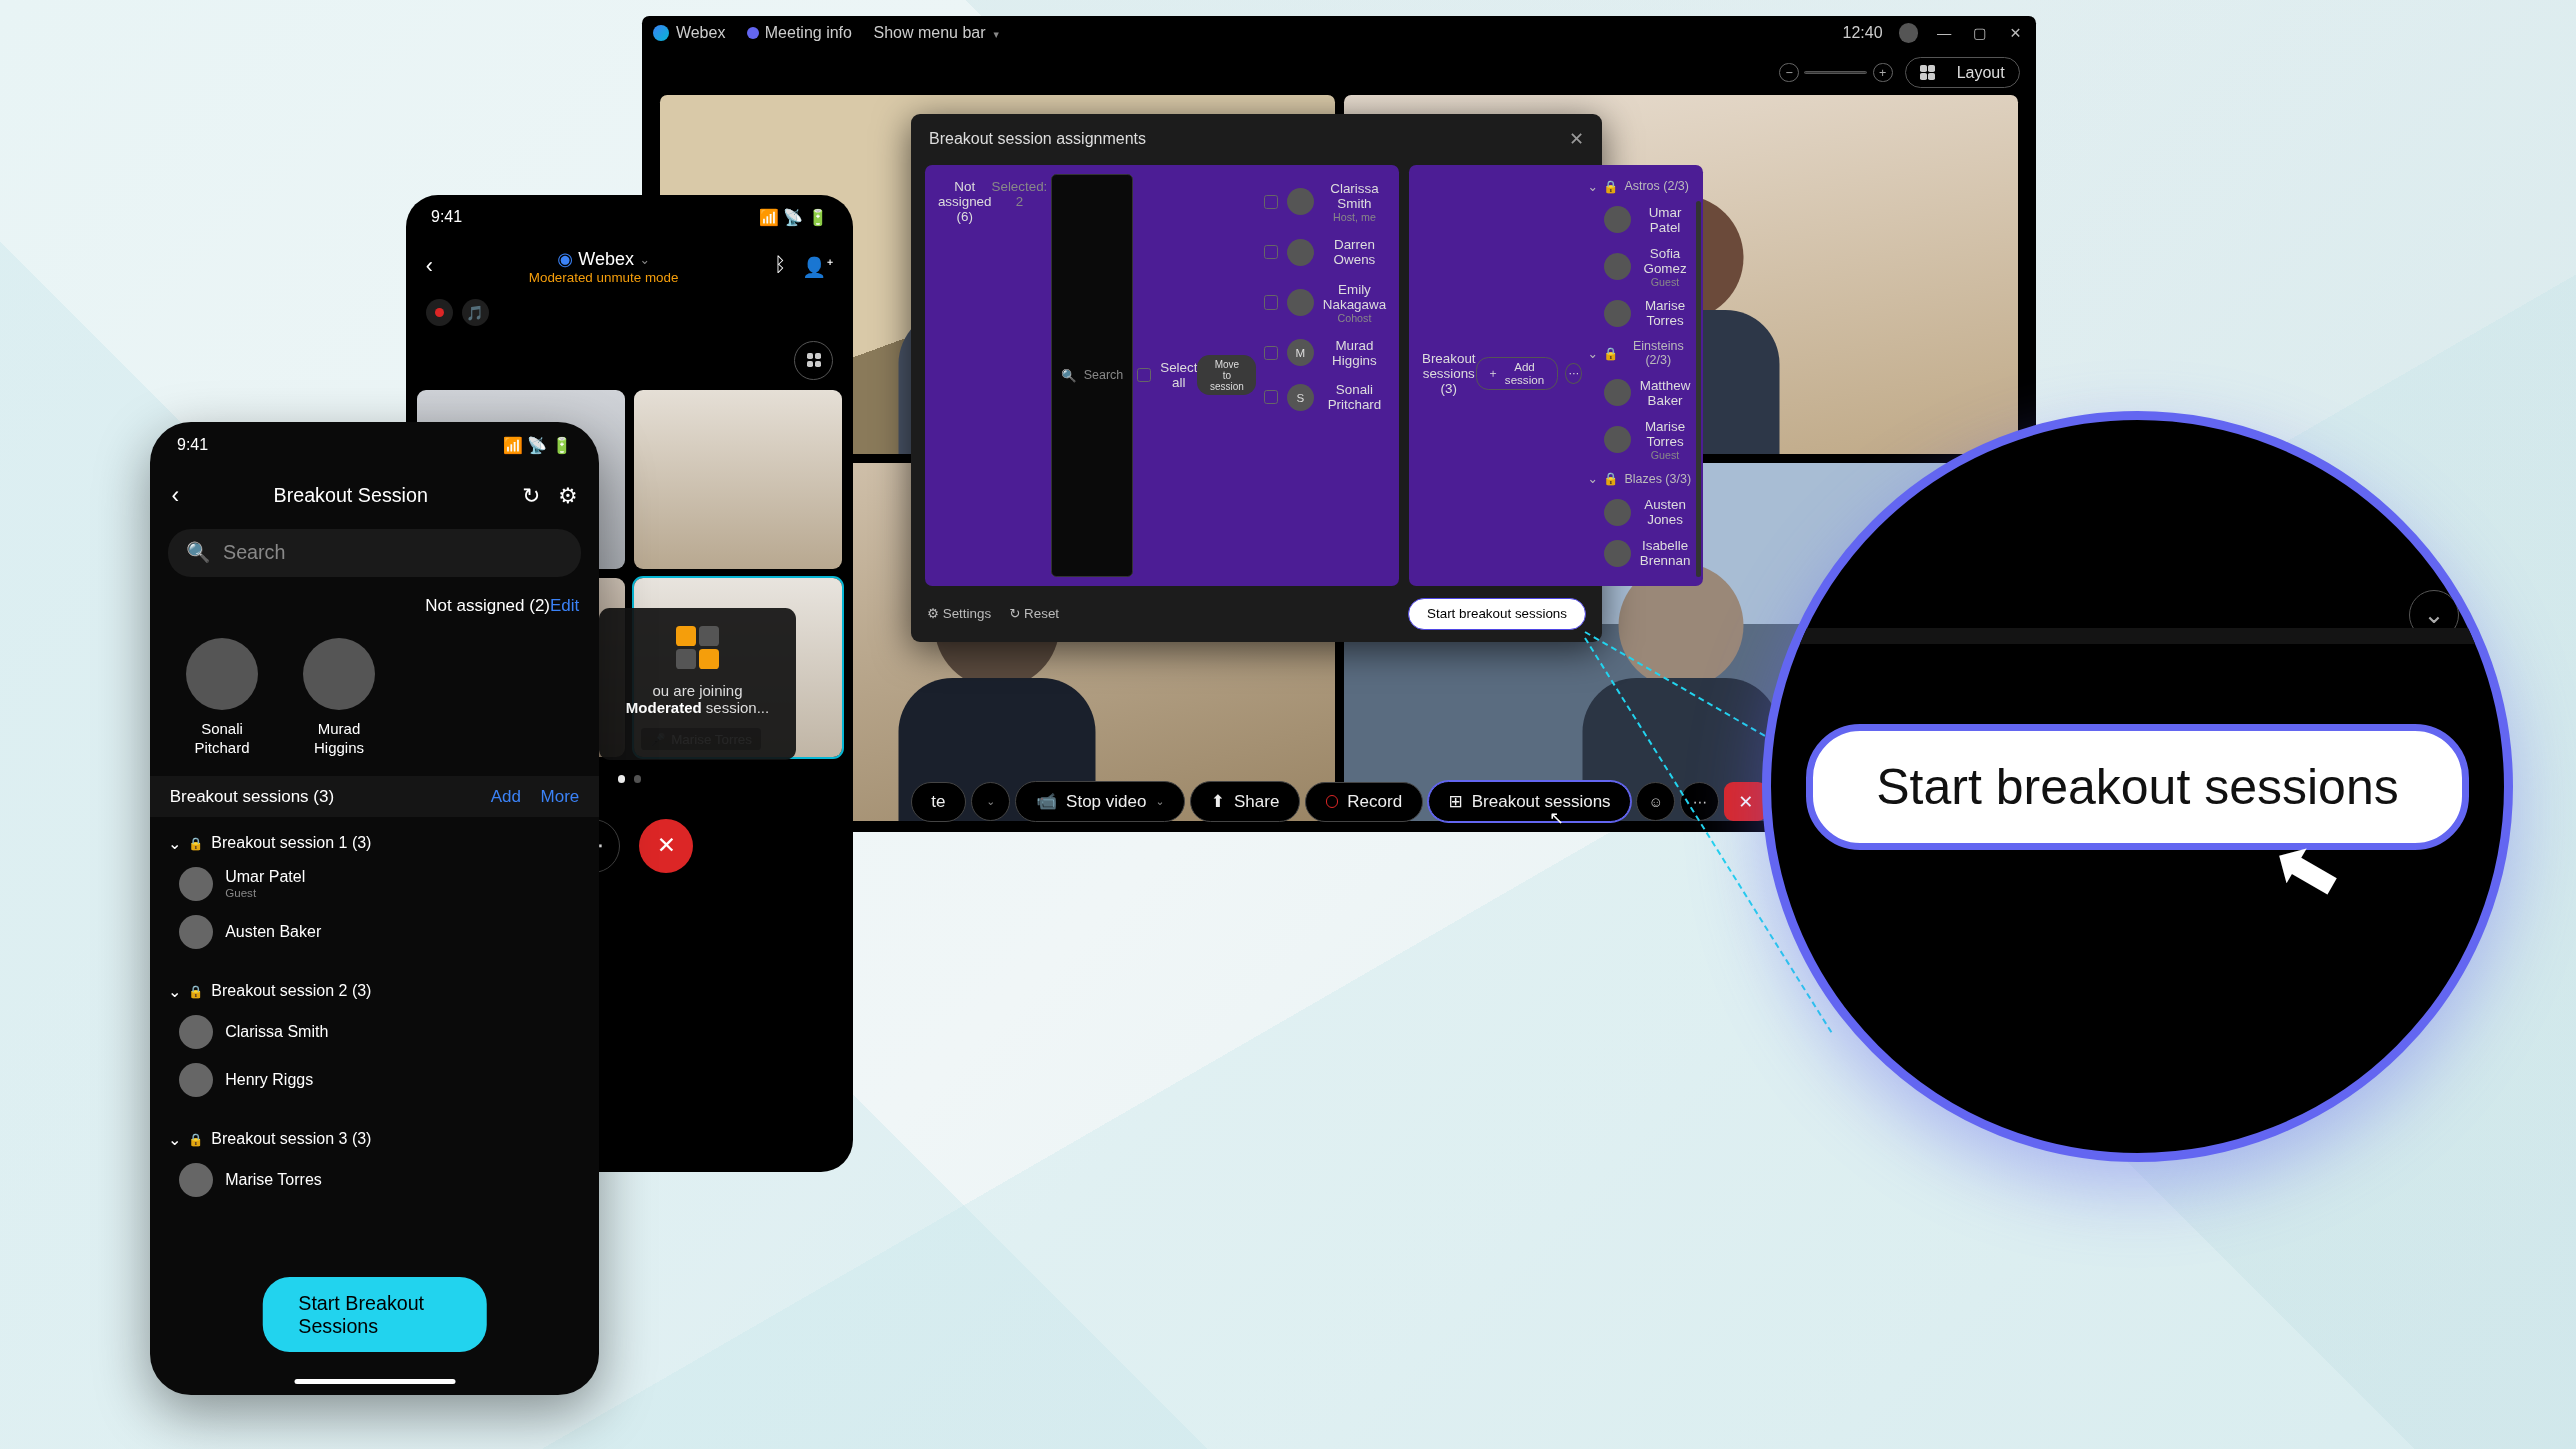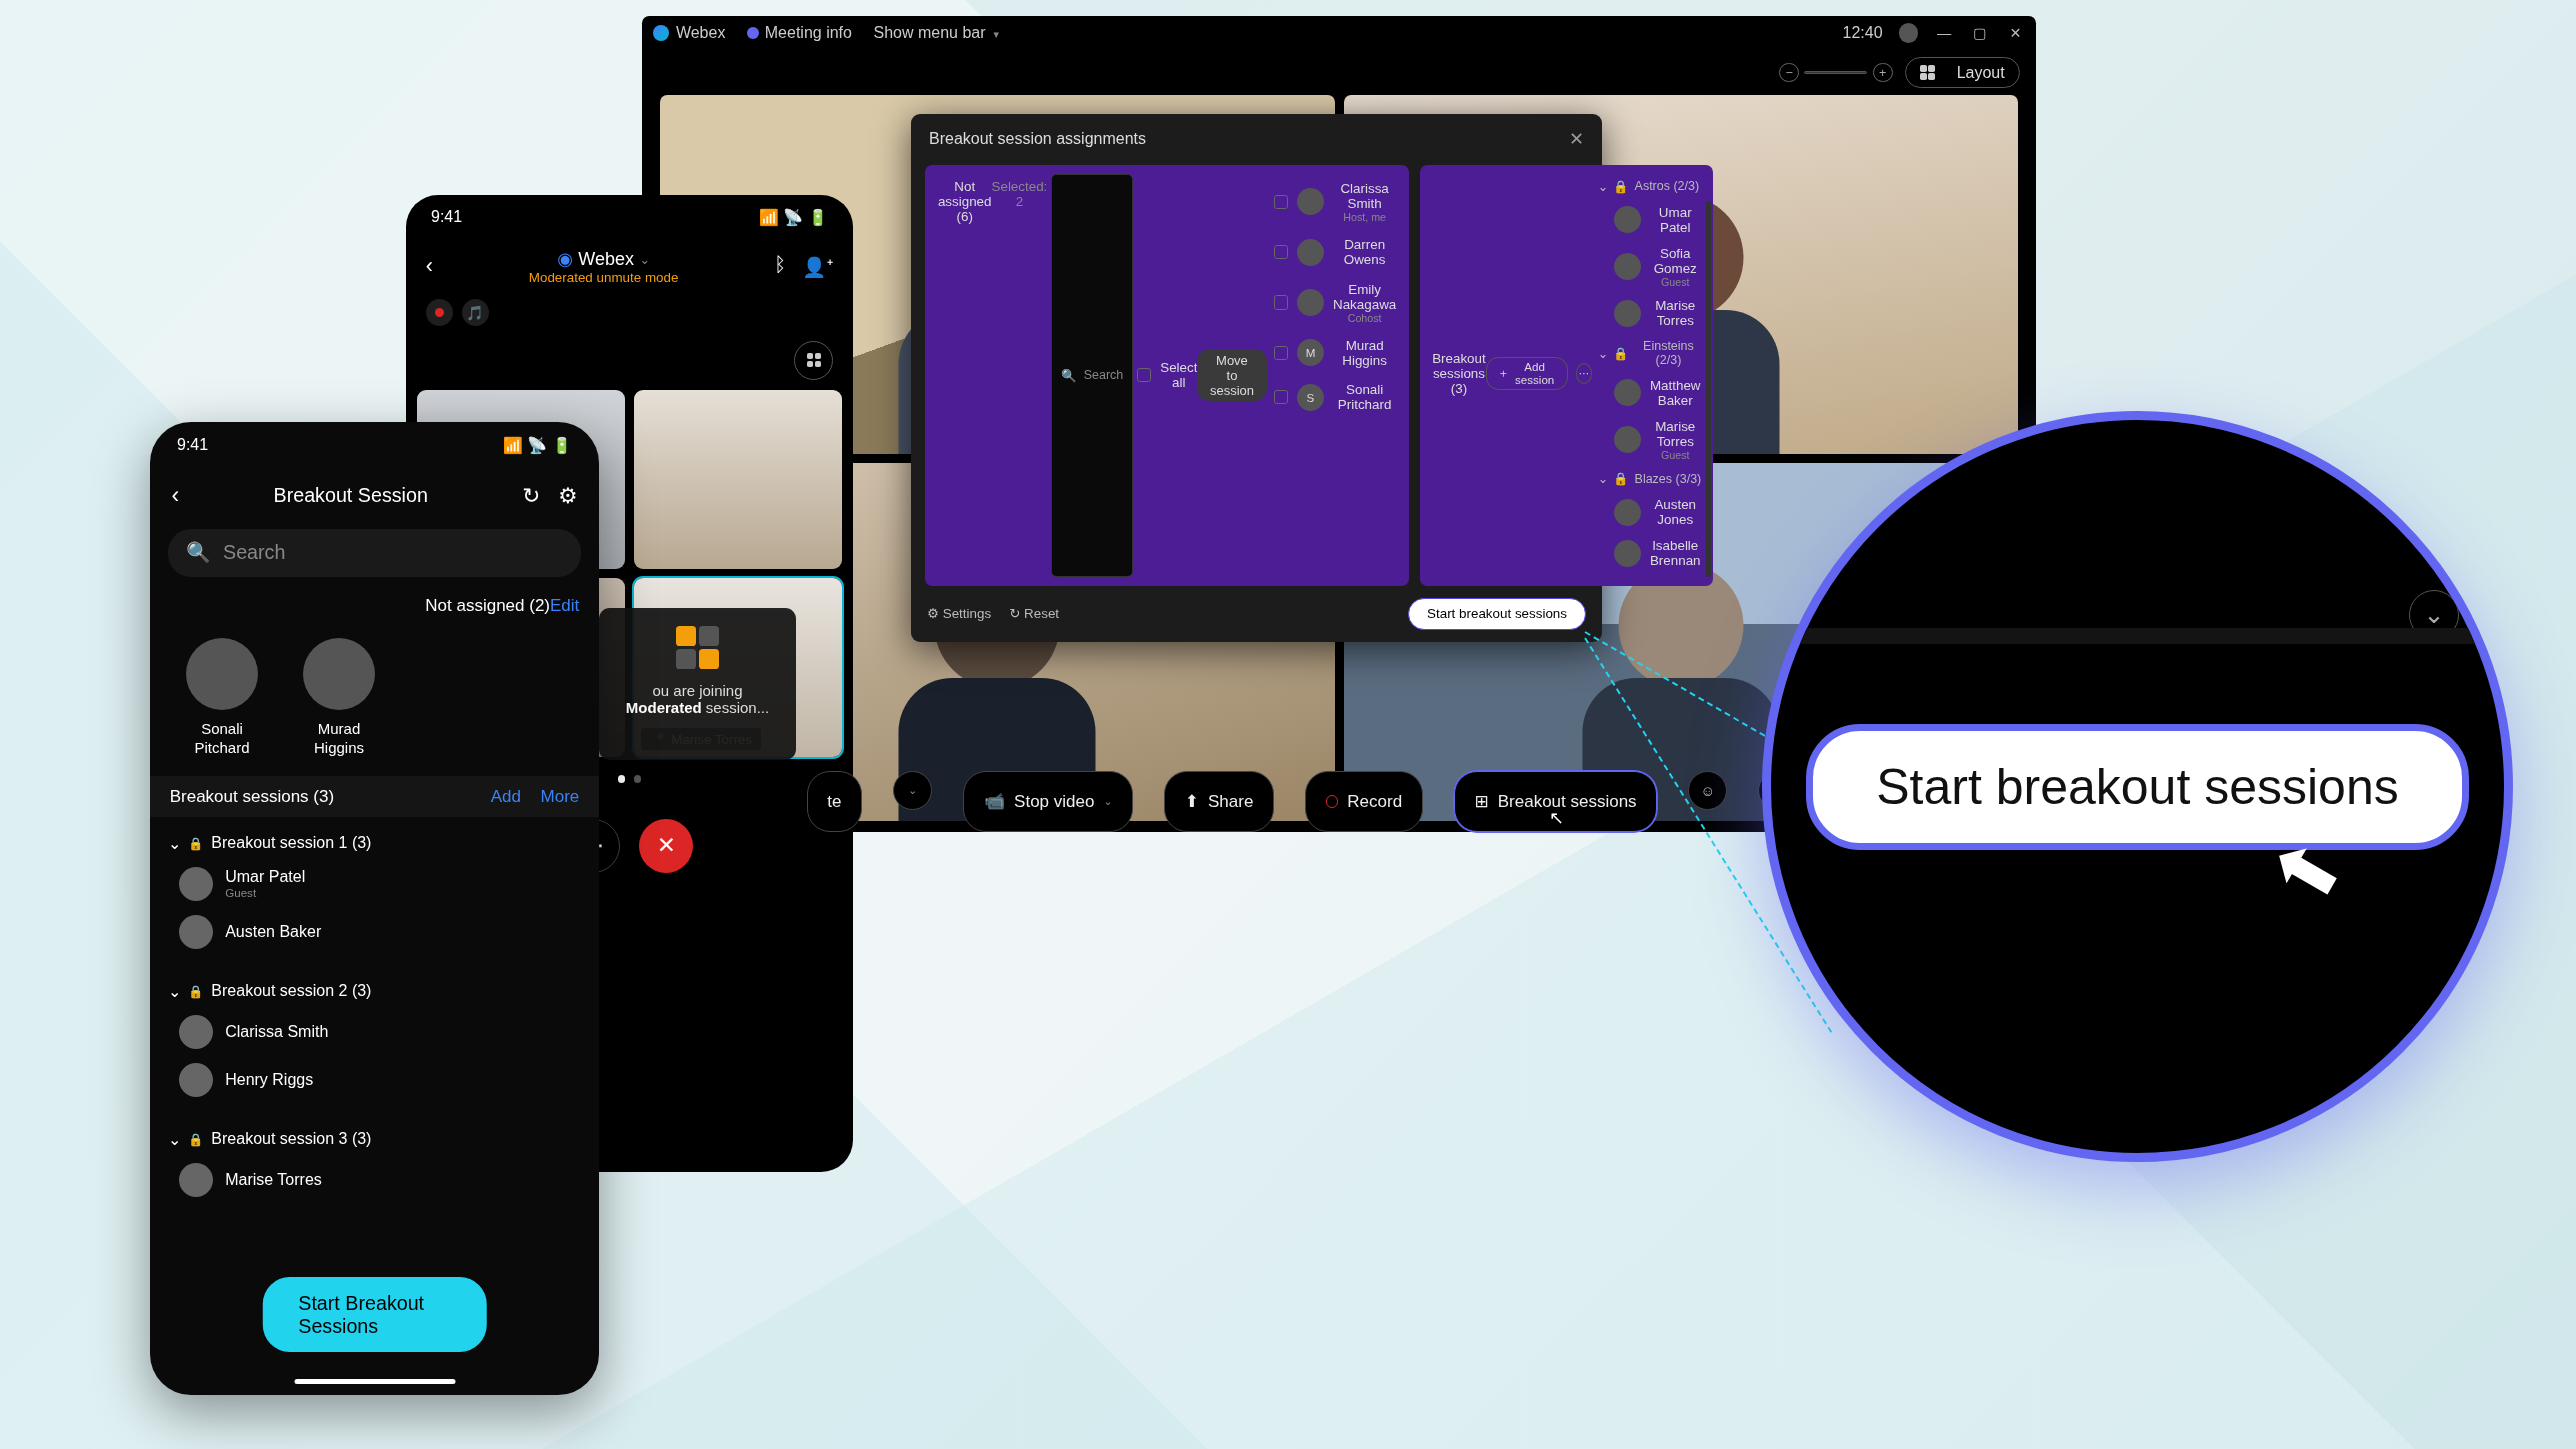--- a/index.html
+++ b/index.html
@@ -80,38 +80,38 @@
 .bm-col{flex:1;background:#4c1d95;border-radius:7.2px;padding:9px;display:flex;flex-direction:row;position:relative;text-align:center;}
 .bm-col-header{display:flex;justify-content:space-between;font-size:13.4px;padding:5.4px 3.6px 9px;}
 .bm-col-header .sel{color:#888;}
 .bm-search{background:#0a0a0a;border:0.9px solid #333;border-radius:5.4px;padding:5.4px 9px;display:flex;align-items:center;gap:7.2px;font-size:12.5px;color:#888;}
 .bm-row{display:flex;align-items:center;gap:9px;padding:7.2px 3.6px;font-size:13.4px;}
 .bm-check{width:14.3px;height:14.3px;border:0.9px solid #666;border-radius:2.7px;flex-shrink:0;}
 .bm-avatar{width:27px;height:27px;border-radius:50%;background:#555;flex-shrink:0;display:flex;align-items:center;justify-content:center;font-size:11.6px;color:#ddd;}
 .bm-name{display:flex;flex-direction:column;}
 .bm-sub{color:#888;font-size:10.7px;}
 .bm-selectall-row{display:flex;align-items:center;justify-content:space-between;padding:7.2px 3.6px;font-size:13.4px;}
-.bm-move-btn{background:#3a3a3a;border-radius:12.5px;padding:3.6px 12.5px;font-size:13px;}
+.bm-move-btn{background:#3a3a3a;border-radius:12.5px;padding:3.6px 12.5px;font-size:10px;}
 
 .bm-right-header{display:flex;align-items:center;justify-content:space-between;font-size:13.4px;padding:5.4px 3.6px 9px;}
 .bm-add-btn{background:transparent;border:0.9px solid #555;border-radius:12.5px;padding:2.7px 10.7px;font-size:11.6px;display:flex;align-items:center;gap:3.6px;}
 .bm-more-dot{width:21.5px;height:21.5px;border:0.9px solid #555;border-radius:50%;display:flex;align-items:center;justify-content:center;font-size:10.7px;}
 .bm-group-header{display:flex;align-items:center;gap:5.4px;color:#bbb;font-size:12.5px;padding:5.4px 1.8px;}
 .bm-participant{display:flex;align-items:center;gap:9px;padding:5.4px 3.6px 5.4px 18px;font-size:13.4px;}
 .bm-scroll{position:absolute;right:1.8px;top:36px;bottom:9px;width:5.4px;background:#333;border-radius:2.7px;}
 
 .bm-footer{display:flex;align-items:center;padding:12.5px 16px;gap:18px;font-size:13.4px;}
 .bm-footer .left{display:flex;gap:18px;color:#bbb;}
 .bm-start{margin-left:auto;background:#fff;color:#000;border-radius:16px;padding:7.2px 18px;font-size:13.4px;border:1.8px solid #4f46e5;}
 
 
 .ctrl-bar{
   position:absolute; left:642px; top:771px;
   width:1394px; height:61px;
-  display:flex;justify-content:center;gap:31px;
+  display:flex;align-items:center;justify-content:center;gap:5px;
   z-index:6;
 }
 .ctrl-pill{
   border:0.9px solid #444;border-radius:23px;padding:9px 19.7px;
   color:#eee;font-size:17px;display:flex;align-items:center;gap:9px;
   background:#000;
 }
 .ctrl-pill.active{border-color:#6366f1;box-shadow:0 0 0 0.9px #6366f1;}
 .ctrl-circle{width:39px;height:39px;border:0.9px solid #444;border-radius:50%;display:flex;align-items:center;justify-content:center;color:#ccc;background:#000;}
 .ctrl-end{width:43px;height:39px;background:#dc2626;border-radius:9px;display:flex;align-items:center;justify-content:center;color:#fff;font-size:18px;}

